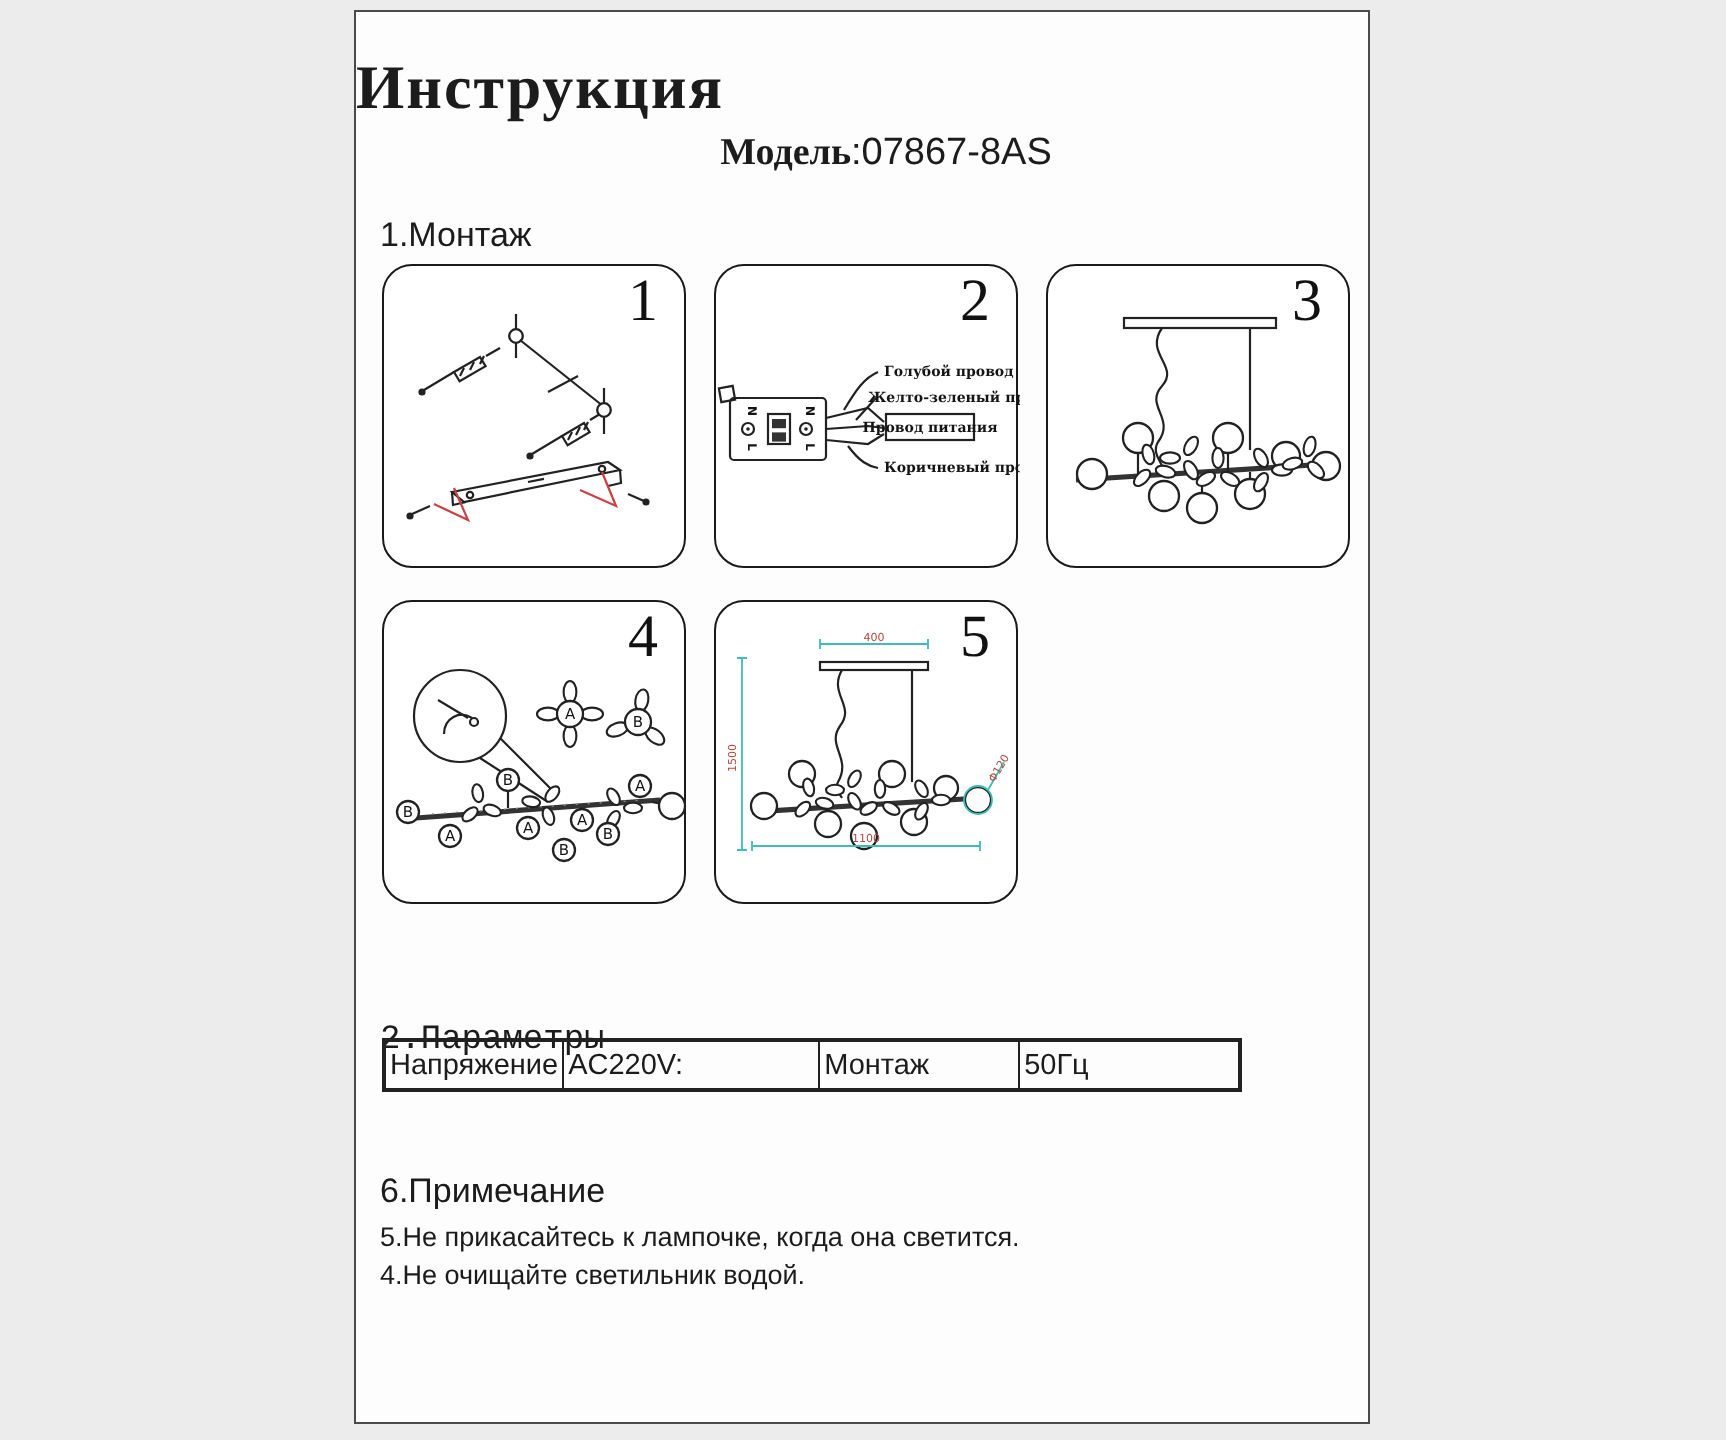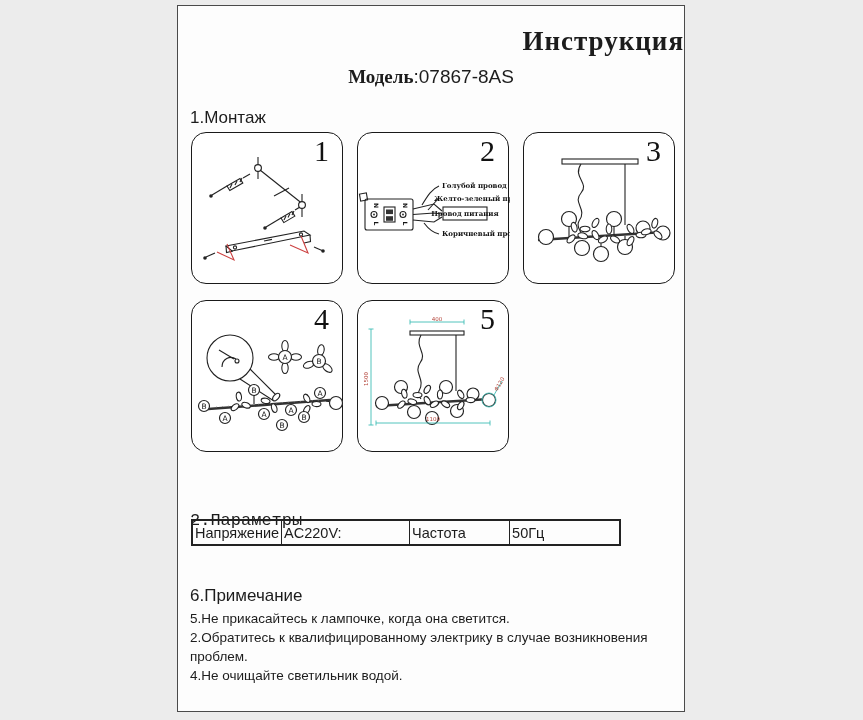--- a/index.html
+++ b/index.html
@@ -7,25 +7,25 @@
     width:863px;height:720px;position:relative;overflow:hidden;
     background:#ececec;
     font-family:"Liberation Sans", sans-serif;
     color:#1c1c1c;
   }
   .page{
     position:absolute;left:177px;top:5px;width:508px;height:707px;
     background:#fdfdfd;border:1px solid #4a4a4a;box-sizing:border-box;
   }
   .doc-title{
-    position:absolute;top:20px;left:0;width:100%;text-align:right;
-    font-family:"Liberation Serif", serif;font-weight:bold;font-size:27px;letter-spacing:1px;
+    position:absolute;top:20px;left:0;width:100%;text-align:left;
+    font-family:"Liberation Serif", serif;font-weight:bold;font-size:31px;letter-spacing:1px;
   }
   .model-line{
-    position:absolute;top:60px;left:0;width:100%;text-align:center;font-size:19px;
+    position:absolute;top:60px;left:12px;width:100%;text-align:center;font-size:19px;
   }
   .model-label{font-family:"Liberation Serif", serif;font-weight:bold;}
   .model-value{font-family:"Liberation Sans", sans-serif;font-weight:normal;}
   .section-label{position:absolute;left:12px;font-size:17px;color:#1c1c1c;}
   .sec-montage{top:102px;}
   .sec-params{top:505px;font-family:Liberation Mono, monospace;}
   .sec-notes{top:580px;}
   .panel{
     position:absolute;width:152px;height:152px;background:#fff;
     border:1.6px solid #1a1a1a;border-radius:15px;box-sizing:border-box;
@@ -345,28 +345,27 @@
     <colgroup>
         <col style="width:85px">
         <col style="width:128px">
         <col style="width:100px">
         <col style="width:110px">
       </colgroup>
     <tbody>
         <tr>
       <td>Напряжение</td>
       <td>AC220V:</td>
-      <td>Частота</td>
+      <td>Монтаж</td>
       <td>50Гц</td>
     </tr>
   </tbody>
     </table>
 
   <div class="section-label sec-notes">6.Примечание</div>
 
   <div class="notes">
     <div>5.Не прикасайтесь к лампочке, когда она светится.</div>
-    <div>2.Обратитесь к квалифицированному электрику в случае возникновения проблем.</div>
     <div>4.Не очищайте светильник водой.</div>
 
   </div>
 
 </div>
 
 </body></html>

